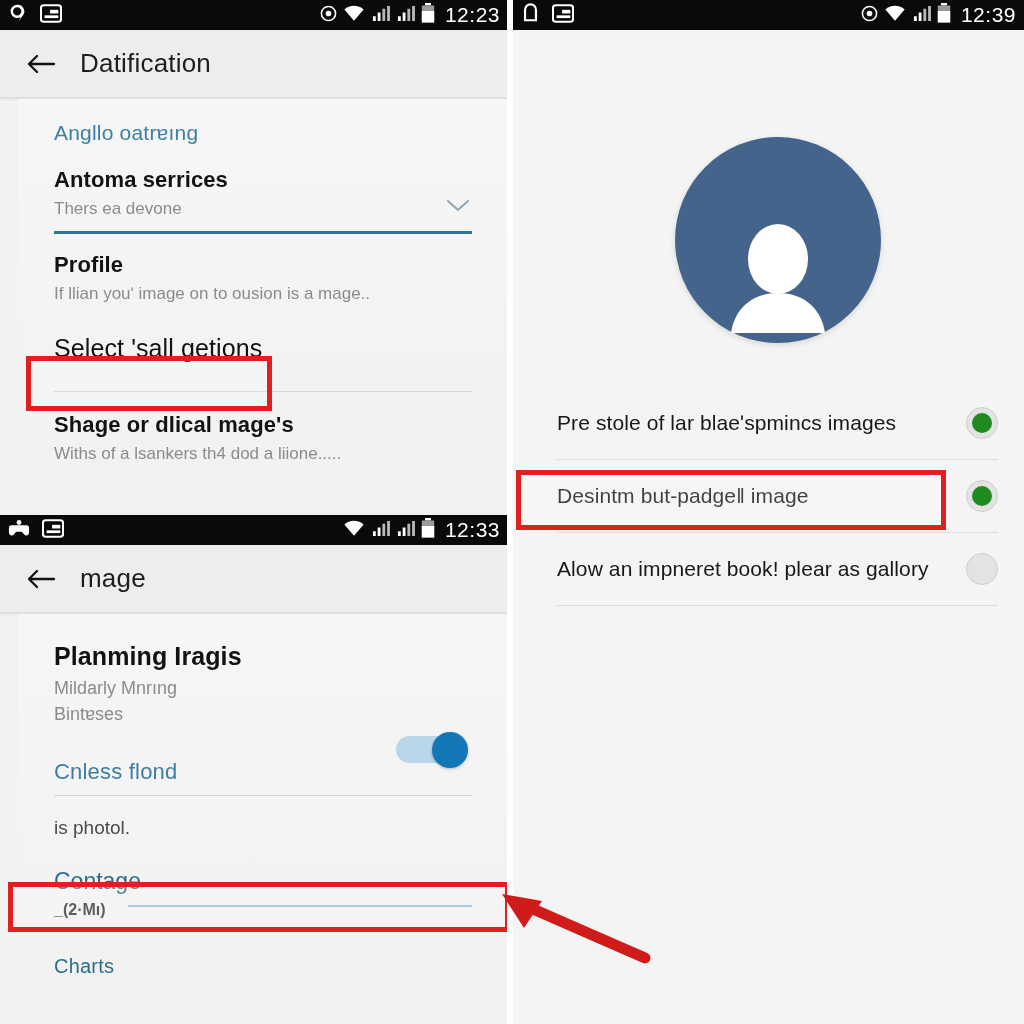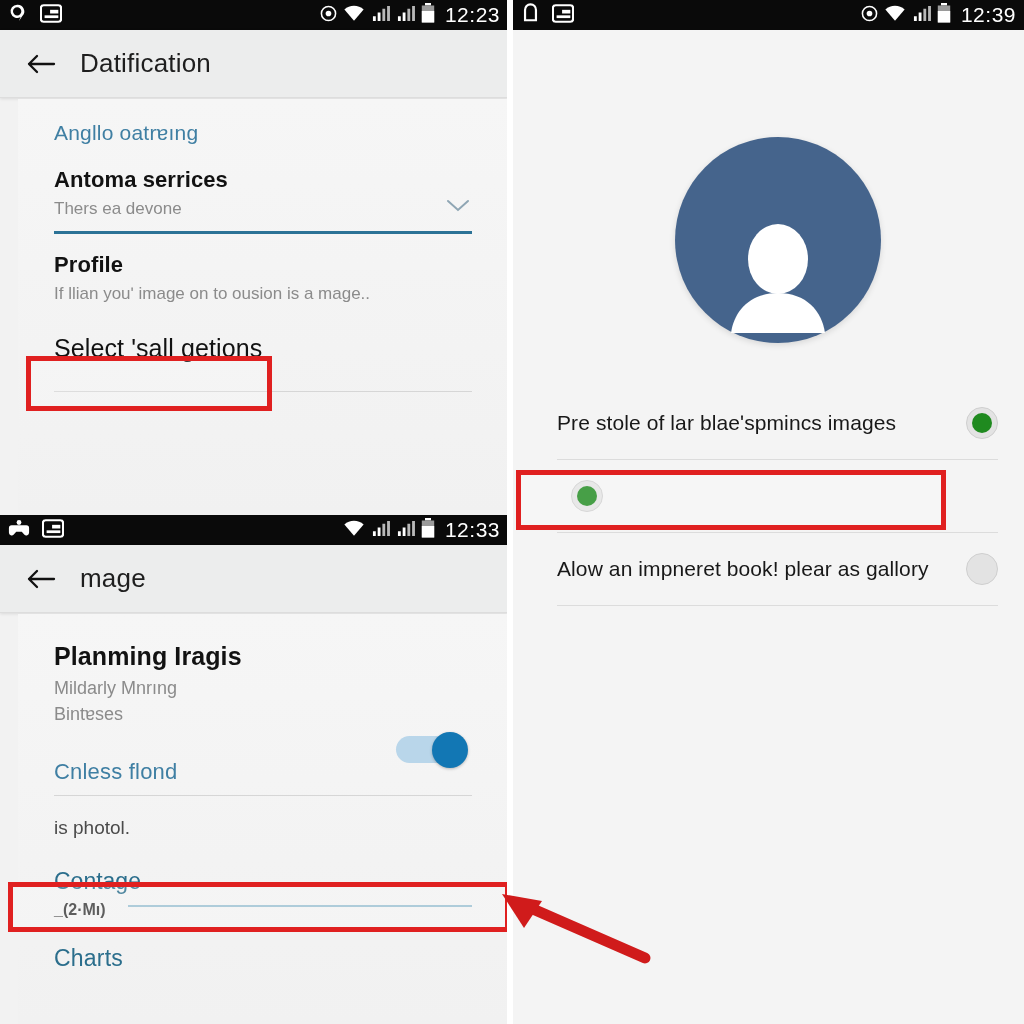--- a/index.html
+++ b/index.html
@@ -243,20 +243,24 @@
       <div class="row" style="padding-top:18px;">
         <div class="row-title">Profile</div>
         <div class="row-sub">If llian youʹ image on to ousion is a mage..</div>
       </div>
 
       <div class="row" style="padding-top:22px; padding-bottom:16px;">
         <div class="row-title reg" style="font-size:25px;">Select 'sall getions</div>
       </div>
       <div class="hr-thin" style="margin-top:12px;"></div>
 
+      <div class="row" style="padding-top:20px;">
+        <div class="row-title">Shage or dlical mage's</div>
+        <div class="row-sub">Withs of a lsankers th4 dod a liione.....</div>
+      </div>
     </div>
   </div>
 
   <div class="redbox" style="left:26px; top:356px; width:246px; height:55px;"></div>
 
   <div class="panel" style="left:0; top:515px; width:508px; height:509px;">
 
     <div class="statusbar" style="top:0;">
       <div class="sb-left">
         <span class="sb-ico">
@@ -331,21 +335,21 @@
       </div>
 
       <div class="row" style="padding-top:20px; padding-bottom:6px;">
         <div style="font-size:23px;color:#2b6e8c;">Contage</div>
       </div>
       <div class="row" style="padding-top:0; padding-bottom:2px;">
         <div style="font-size:16px;color:#3a3a3a;font-weight:bold;">_(2·Μı)</div>
       </div>
       <div class="hr-light" style="margin-top:-16px; margin-left:110px;"></div>
 
-      <div class="sec-header" style="padding-top:38px; font-size:23px; color:#2b6e8c;">Charts</div>
+      <div class="sec-header" style="padding-top:48px; font-size:20px; color:#2b6e8c;">Charts</div>
     </div>
   </div>
 
   <div class="redbox" style="left:8px; top:882px; width:502px; height:50px;"></div>
 
   <div class="divider"></div>
 
   <div class="panel" style="left:513px; top:0; width:511px; height:1024px; background:#f4f4f4;">
 
     <div class="statusbar" style="top:0;">
@@ -408,20 +412,21 @@
 
       <div class="opt-row">
         <span class="opt-label">Pre stole of lar blaeʹspmincs images</span>
         <span class="radio on">
             <span class="dot"></span>
           </span>
       </div>
       <div class="opt-sep"></div>
 
       <div class="opt-row">
+        <span class="opt-label">Desintm but-padgeǁ image</span>
         <span class="radio on">
             <span class="dot"></span>
           </span>
       </div>
       <div class="opt-sep"></div>
 
       <div class="opt-row">
         <span class="opt-label">Alow an impneret book! plear as gallory</span>
         <span class="radio">
             <span class="dot"></span>

